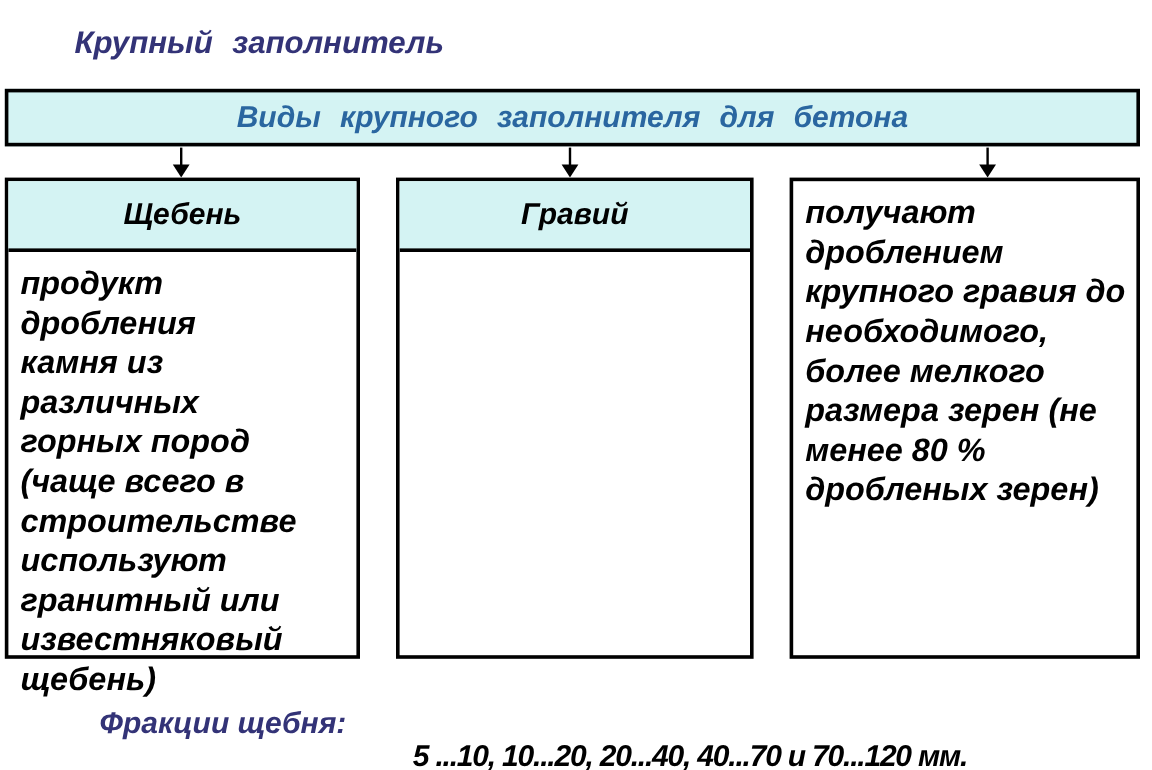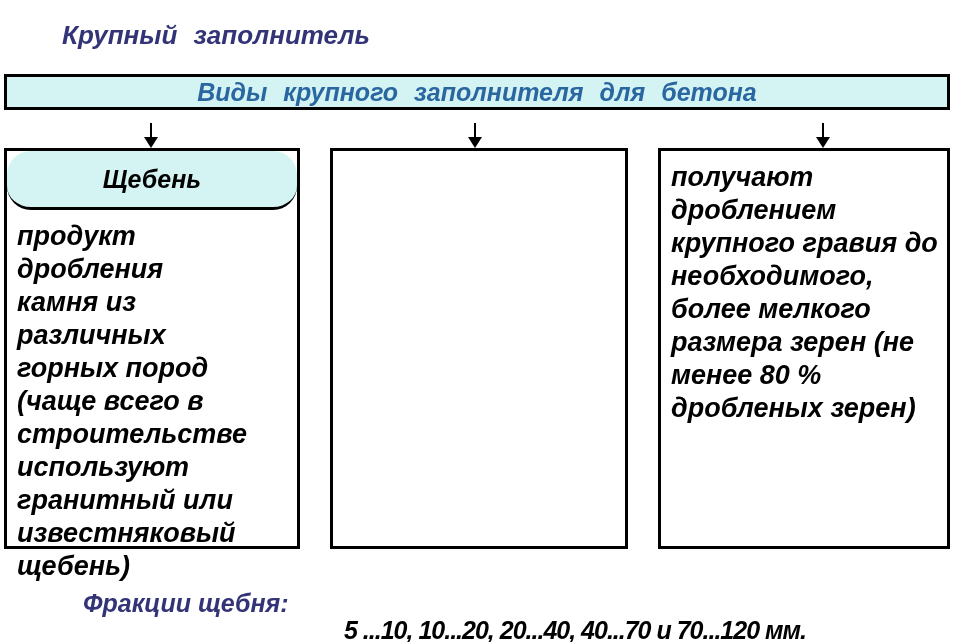--- a/index.html
+++ b/index.html
@@ -18,21 +18,21 @@
     left: 62px; top: 20px;
     font-size: 26px;
     color: var(--title-text, #333377);
     word-spacing: 9px;
     white-space: nowrap;
   }
 
   .top-box {
     position: absolute;
     left: 4px; top: 74px;
-    width: 946px; height: 36px;
+    width: 946px; height: 48px;
     background: var(--box-fill, #d4f3f3);
     border: 3px solid var(--border, #000000);
     display: flex;
     align-items: center;
     justify-content: center;
   }
   .top-box .top-box-label {
     font-size: 25px;
     color: var(--header-text, #2a66a0);
     word-spacing: 9px;
@@ -76,21 +76,20 @@
   .column .col-header {
     height: 59px;
     background: var(--box-fill, #d4f3f3);
     border-bottom: 3px solid var(--border, #000000);
     display: flex;
     align-items: center;
     justify-content: center;
     font-size: 25px;
     color: var(--body-text, #000000);
     white-space: nowrap;
-    border-radius: 24px;
   }
   .column .col-body {
     padding: 10px 8px 0 10px;
     font-size: 27px;
     line-height: 33px;
     color: var(--body-text, #000000);
     white-space: pre-line;
   }
 
   .footer-label {
@@ -140,20 +139,21 @@
 горных пород
 (чаще всего в
 строительстве
 используют
 гранитный или
 известняковый
 щебень)</div>
 </div>
 
 <div class="column col-2">
+  <div class="col-header">Гравий</div>
 </div>
 
 <div class="column col-3">
   <div class="col-body">получают
 дроблением
 крупного гравия до
 необходимого,
 более мелкого
 размера зерен (не
 менее 80 %

